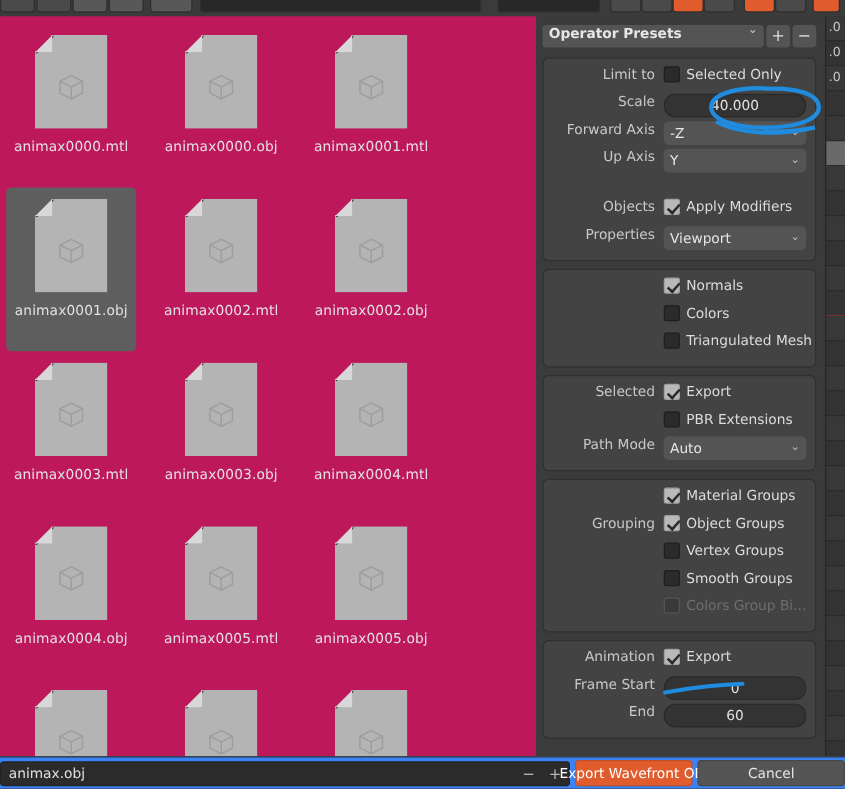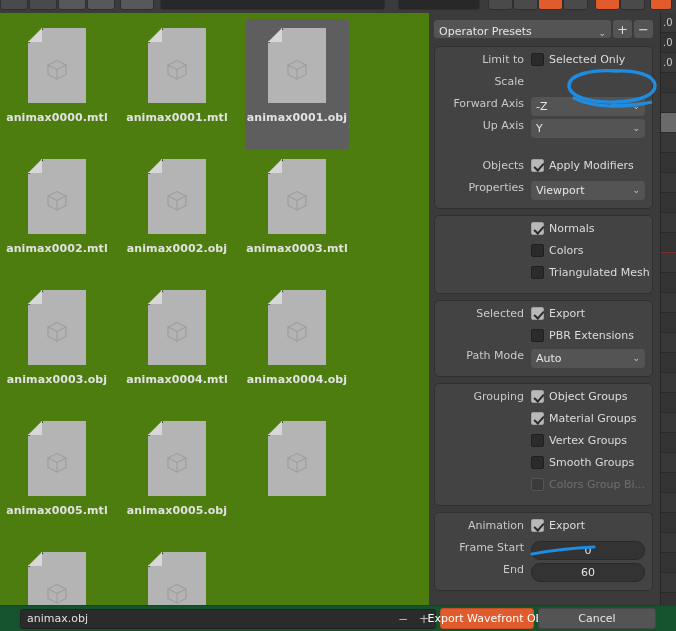--- a/index.html
+++ b/index.html
@@ -40,23 +40,22 @@
   }
   .tb-btn.dark  { background: #282828; }
   .tb-btn.orange{ background: #e05c2d; }
   .tb-btn.mid   { background: #4a4a4a; }
 
   
   .browser {
     position: absolute;
     left: 0; top: 13px;
     width: 429px; height: 592px;
-    background: #4d7c0f;
+    background: #be185d;
     overflow: hidden;
-    font-weight: bold;
   }
   .file-grid {
     position: relative;
     display: grid;
     grid-template-columns: repeat(3, 120px);
     column-gap: 0px;
     row-gap: 0px;
     padding: 6px 0 0 5px;
   }
   .file-cell {
@@ -153,25 +152,26 @@
     align-items: center;
     gap: 2px;
     margin-bottom: 8px;
   }
   .preset-select {
     flex: 1;
     height: 18px;
     background: #545454;
     border-radius: 3px;
     display: flex;
-    align-items: flex-end;
+    align-items: flex-start;
     padding: 0 5px;
     font-size: 11px;
     color: #e6e6e6;
     position: relative;
+    font-weight: bold;
   }
   .preset-select .chev {
     margin-left: auto;
     color: #c6c6c6;
     font-size: 9px;
     line-height: 1;
   }
   .icon-btn {
     width: 19px; height: 18px;
     background: #545454;
@@ -275,24 +275,24 @@
     color: #c6c6c6;
     font-size: 9px;
     line-height: 1;
   }
 
   
   .bottombar {
     position: absolute;
     left: 0; bottom: 0;
     width: 676px; height: 26px;
-    background: #14532d;
-    display: flex;
-    align-items: center;
-    padding: 0 20px;
+    background: #3b82f6;
+    display: flex;
+    align-items: center;
+    padding: 0 0;
     gap: 4px;
     border-top: 1px solid #333;
     justify-content: flex-end;
   }
   .namefield {
     flex: 1;
     height: 20px;
     background: #2b2b2b;
     border: 1px solid #232323;
     border-radius: 3px;
@@ -390,20 +390,37 @@
             <div class="doc-cube">
               <svg width="24" height="24" viewBox="0 0 24 24">
     <g fill="none" stroke="#9e9e9e" stroke-width="1.2" stroke-linejoin="round" stroke-linecap="round">
       <path d="M12 2.5 L21 7 L21 16.5 L12 21 L3 16.5 L3 7 Z"></path>
       <path d="M3 7 L12 11.5 L21 7"></path>
       <path d="M12 11.5 L12 21"></path>
     </g>
               </svg>
             </div>
           </div>
+          <div class="file-label">animax0000.obj</div>
+        </div>
+        <div class="file-cell">
+          <div class="doc-icon">
+            <div class="doc-body"></div>
+            <div class="doc-fold-shadow"></div>
+            <div class="doc-fold"></div>
+            <div class="doc-cube">
+              <svg width="24" height="24" viewBox="0 0 24 24">
+    <g fill="none" stroke="#9e9e9e" stroke-width="1.2" stroke-linejoin="round" stroke-linecap="round">
+      <path d="M12 2.5 L21 7 L21 16.5 L12 21 L3 16.5 L3 7 Z"></path>
+      <path d="M3 7 L12 11.5 L21 7"></path>
+      <path d="M12 11.5 L12 21"></path>
+    </g>
+              </svg>
+            </div>
+          </div>
           <div class="file-label">animax0001.mtl</div>
         </div>
         <div class="file-cell selected">
           <div class="doc-icon">
             <div class="doc-body"></div>
             <div class="doc-fold-shadow"></div>
             <div class="doc-fold"></div>
             <div class="doc-cube">
               <svg width="24" height="24" viewBox="0 0 24 24">
     <g fill="none" stroke="#9e9e9e" stroke-width="1.2" stroke-linejoin="round" stroke-linecap="round">
@@ -657,20 +674,23 @@
         <div class="pfield">
           <div class="cbwrap">
             <span class="cbox" id="cb-selected-only"></span>
             <span class="cblabel">Selected Only</span>
           </div>
         </div>
       </div>
 
       <div class="prow">
         <div class="plabel">Scale</div>
+        <div class="pfield">
+          <div class="numfield">40.000</div>
+        </div>
       </div>
 
       <div class="prow">
         <div class="plabel">Forward Axis</div>
         <div class="pfield">
           <div class="dropdown">
             <span>-Z</span>
             <span class="chev">⌄</span>
           </div>
         </div>
@@ -767,34 +787,34 @@
             <span>Auto</span>
             <span class="chev">⌄</span>
           </div>
         </div>
       </div>
     </div>
 
     <div class="sectionbox">
       <div id="grouping-rows">
           <div class="prow">
+            <div class="plabel"></div>
+            <div class="pfield">
+              <div class="cbwrap">
+                <span class="cbox checked"></span>
+                <span class="cblabel">Material Groups</span>
+              </div>
+            </div>
+          </div>
+          <div class="prow">
             <div class="plabel">Grouping</div>
             <div class="pfield">
               <div class="cbwrap">
                 <span class="cbox checked"></span>
                 <span class="cblabel">Object Groups</span>
-              </div>
-            </div>
-          </div>
-          <div class="prow">
-            <div class="plabel"></div>
-            <div class="pfield">
-              <div class="cbwrap">
-                <span class="cbox checked"></span>
-                <span class="cblabel">Material Groups</span>
               </div>
             </div>
           </div>
           <div class="prow">
             <div class="plabel"></div>
             <div class="pfield">
               <div class="cbwrap">
                 <span class="cbox"></span>
                 <span class="cblabel">Vertex Groups</span>
               </div>

